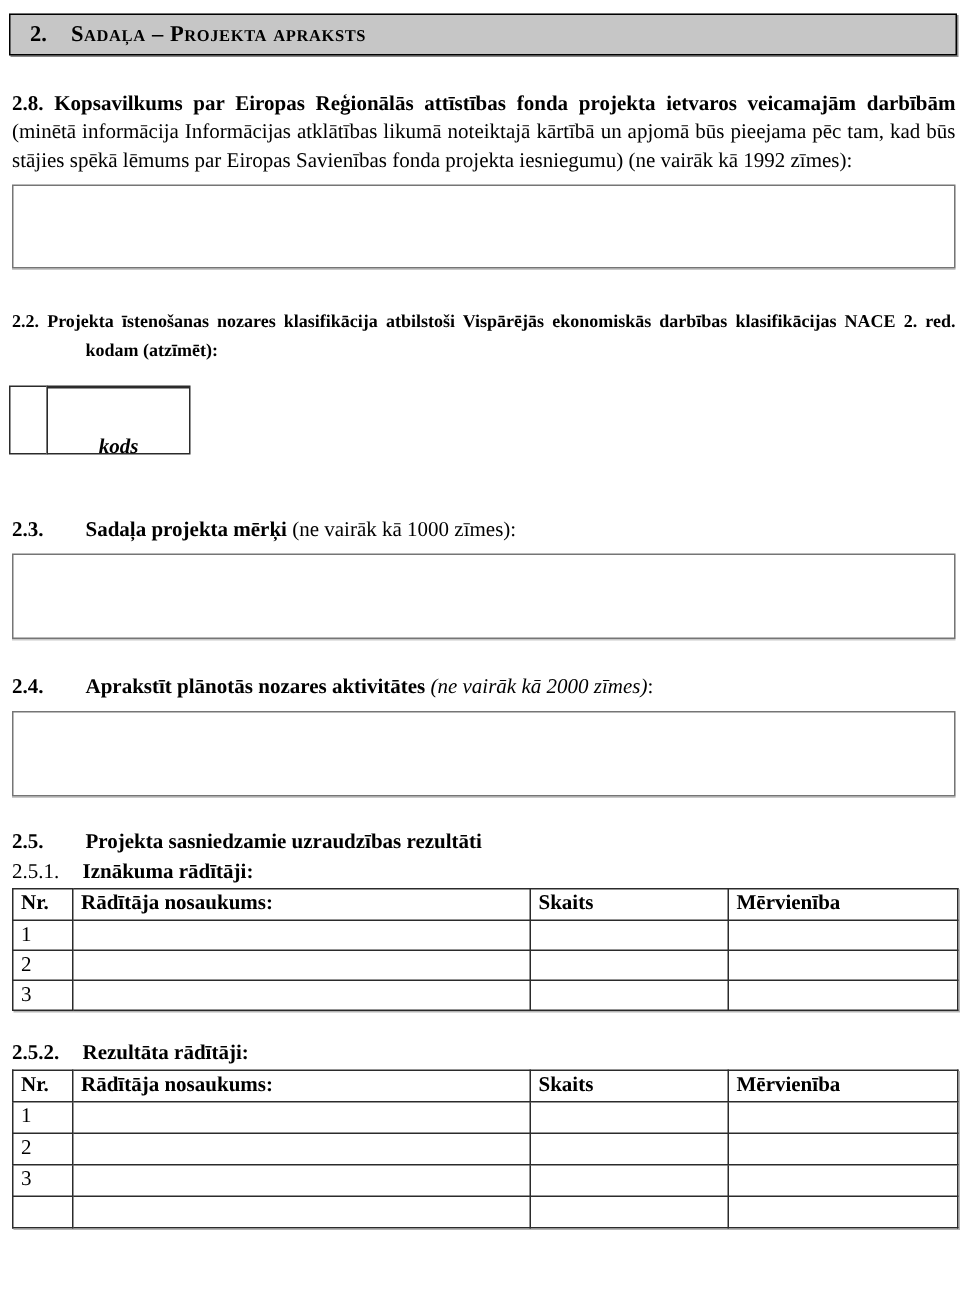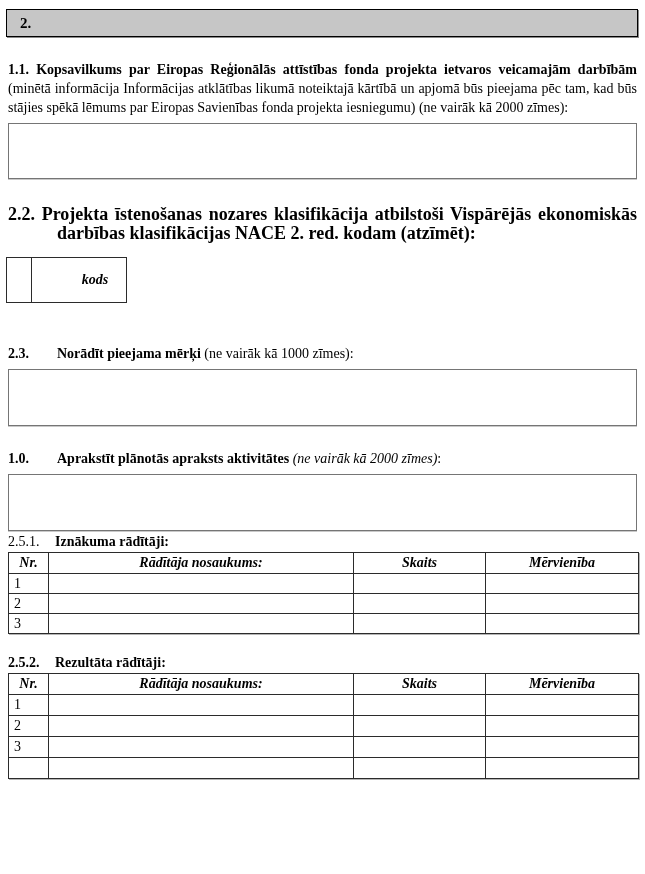--- a/index.html
+++ b/index.html
@@ -27,21 +27,21 @@
   .para {
     margin:23px 8px 0 8px;
     font-size:14px; line-height:19px;
     text-align:justify;
   }
   .b { font-weight:bold; }
   .it { font-style:italic;margin-top:28px; }
 
   .para22 {
     margin:26px 8px 0 8px;
-    font-size:18px; line-height:19px;
+    font-size:12px; line-height:19px;
     text-align:justify;
     font-weight:bold;
     padding-left:49px; text-indent:-49px;
   }
 
   .hrow { margin:0 8px 0 8px; font-size:14px; line-height:19px; }
   .mt41 { margin-top:41px; }
   .mt23 { margin-top:23px; }
   .mt21 { margin-top:21px; }
   .mt19 { margin-top:19px; }
@@ -56,83 +56,87 @@
     border:1px solid #757575;
     background:#fff;
     box-shadow:0 1px 0 #c9c9c9;
   }
   .box-s { height:54px; }
   .box-m { height:55px; }
 
   
   .s22-row { margin:14px 0 0 6px; display:flex; align-items:flex-start; height:46px; font-size:14px; }
   .mark-box { width:24px; height:44px; border:1px solid #2b2b2b; background:#fff; }
-  .mini-table { display:flex; flex-direction:row; border:1px solid #2b2b2b; height:44px; background:#fff;gap:32px; }
+  .mini-table { display:flex; flex-direction:column; border:1px solid #2b2b2b; height:44px; background:#fff;gap:32px; }
   .kods-table { width:94px; margin-left:-1px; }
   .s22-spacer { width:59px; height:1px; }
   .nos-table { width:409px; }
   .mini-top { height:21px; border-bottom:1px solid #2b2b2b; }
   .mini-label {
     flex:1; display:flex; align-items:center; justify-content:center;
     font-weight:bold; font-style:italic;
   }
 
   
   table.ind {
     border-collapse:collapse; table-layout:fixed;
     margin:1px 0 0 8px; width:630px;
     font-size:14px;
     box-shadow:1px 1px 0 #b5b5b5;
   }
   table.ind th, table.ind td { border:1px solid #2b2b2b; padding:0 5px; vertical-align:middle; }
-  table.ind th { text-align:center; font-weight:bold; font-style:italic; height:20px; }
+  table.ind th { text-align:left; font-weight:bold; height:20px; }
   table.ind td { height:19px; }
   table.ind.t2 td { height:20px; }
   col.c-nr { width:40px; }
   col.c-name { width:305px; }
   col.c-count { width:132px; }
   col.c-unit { width:153px; }
 </style>
 </head>
 <body>
 
 <div class="page">
 
   <div class="header-bar">
     <span class="header-num">2.</span>
+    <span class="header-title">Sadaļa – Projekta apraksts</span>
   </div>
 
   <div class="para">
-    <span class="b">1.1. Kopsavilkums par Eiropas Reģionālās attīstības fonda projekta ietvaros veicamajām darbībām</span><span> (minētā informācija Informācijas atklātības likumā noteiktajā kārtībā un apjomā būs pieejama pēc tam, kad būs stājies spēkā lēmums par Eiropas Savienības fonda projekta iesniegumu) (ne vairāk kā 2000 zīmes):</span>
+    <span class="b">2.8. Kopsavilkums par Eiropas Reģionālās attīstības fonda projekta ietvaros veicamajām darbībām</span><span> (minētā informācija Informācijas atklātības likumā noteiktajā kārtībā un apjomā būs pieejama pēc tam, kad būs stājies spēkā lēmums par Eiropas Savienības fonda projekta iesniegumu) (ne vairāk kā 1992 zīmes):</span>
   </div>
   <div class="input-box box-s"></div>
 
   <div class="para22">
     <span>2.2.</span>
     <span>Projekta īstenošanas nozares klasifikācija atbilstoši Vispārējās ekonomiskās darbības klasifikācijas NACE 2. red. kodam (atzīmēt):</span>
   </div>
   <div class="s22-row">
     <div class="mark-box"></div>
     <div class="mini-table kods-table">
       <div class="mini-top"></div>
       <div class="mini-label">kods</div>
     </div>
     <div class="s22-spacer"></div>
   </div>
 
   <div class="hrow mt41">
-    <span class="h-num">2.3.</span><span class="b">Norādīt pieejama mērķi</span><span> (ne vairāk kā 1000 zīmes):</span>
+    <span class="h-num">2.3.</span><span class="b">Sadaļa projekta mērķi</span><span> (ne vairāk kā 1000 zīmes):</span>
   </div>
   <div class="input-box box-m"></div>
 
   <div class="hrow mt23">
-    <span class="h-num">1.0.</span><span class="b">Aprakstīt plānotās apraksts aktivitātes</span><span class="it"> (ne vairāk kā 2000 zīmes)</span><span>:</span>
+    <span class="h-num">2.4.</span><span class="b">Aprakstīt plānotās nozares aktivitātes</span><span class="it"> (ne vairāk kā 2000 zīmes)</span><span>:</span>
   </div>
   <div class="input-box box-m"></div>
 
+  <div class="hrow mt21">
+    <span class="h-num">2.5.</span><span class="b">Projekta sasniedzamie uzraudzības rezultāti</span>
+  </div>
   <div class="hrow mt1">
     <span class="h-num-sub">2.5.1.</span><span class="b">Iznākuma rādītāji:</span>
   </div>
 
   <table class="ind t1">
     <colgroup>
         <col class="c-nr">
         <col class="c-name">
         <col class="c-count">
         <col class="c-unit">

